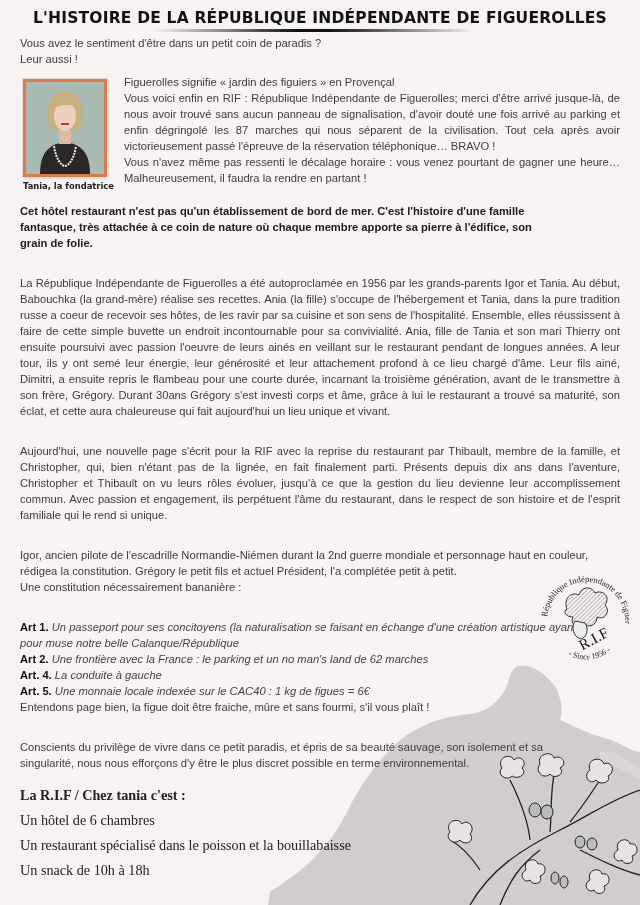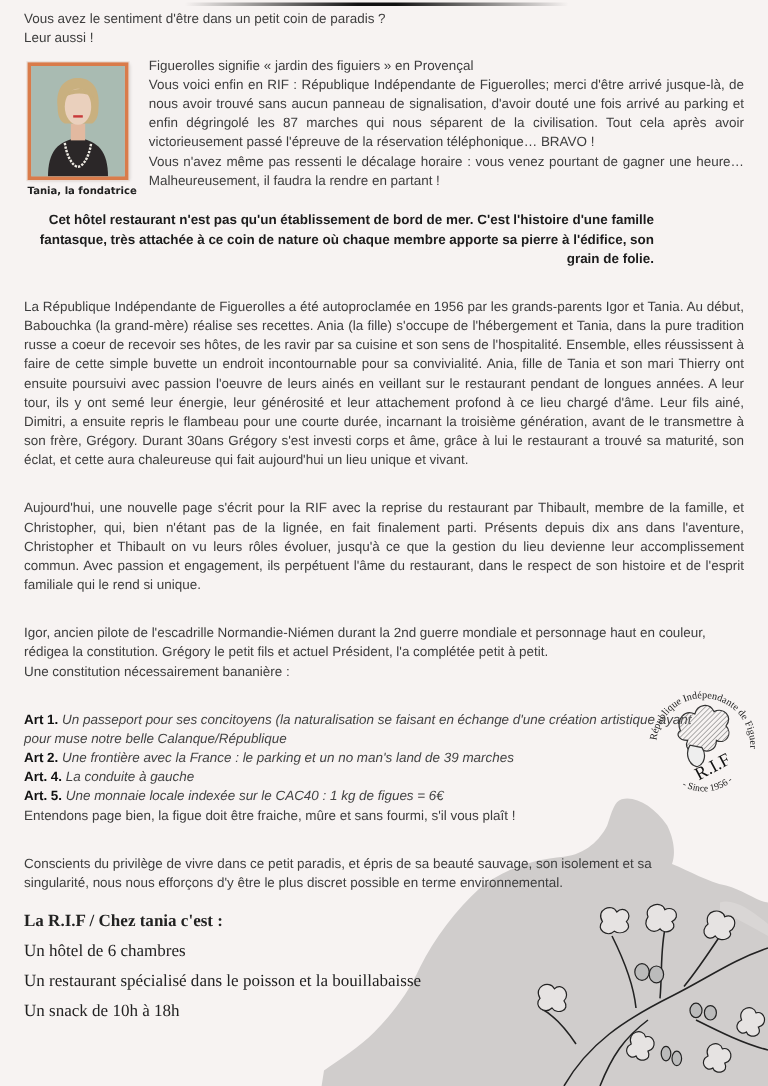--- a/index.html
+++ b/index.html
@@ -33,40 +33,40 @@
   }
   .portrait-inner { width: 100%; height: 100%; background: #b7c5bd; position: relative; overflow: hidden; }
   .caption {
     font-family: "DejaVu Sans", sans-serif; font-size: 8.4px; font-weight: bold;
     color: #222; margin-top: 4px; margin-left: 3px;
   }
   .intro-text { flex: 1; }
   .bold-par {
     margin-top: 12px; font-weight: bold; font-size: 11.2px; line-height: 16px; color: #1c1c1c;
     width: 525px;
-    text-align: right;
   }
   .block { margin-top: 24px; }
   .art-label { font-weight: bold; color: #111; }
   .art-text { font-style: italic; color: #444; }
   .serif { font-family: "Liberation Serif", serif; font-size: 14.2px; color: #222; }
   .serif-head { font-weight: bold; margin-top: 16px; }
   .serif-line { margin-top: 8px; }
   .seal { position: absolute; left: 535px; top: 565px; width: 100px; height: 100px; z-index: 2; }
   .fig-branch { position: absolute; left: 440px; top: 750px; width: 200px; height: 155px; z-index: 2; }
 </style>
 </head>
 <body>
 
 <svg class="bg-shape" viewBox="0 0 640 905">
   <path fill="#d0cdcc" d="M518 666 C530 663 545 672 556 688 C562 700 563 712 560 720 C575 726 590 735 605 738 C620 742 632 752 640 752 L640 905 L268 905 L270 892 C282 884 300 872 312 860 C326 846 340 828 350 806 C362 782 380 758 400 740 C420 724 445 716 470 714 C488 712 500 700 506 688 C510 676 512 668 518 666 Z"></path>
   <path fill="#d9d6d5" d="M600 752 C612 748 628 760 640 770 L640 780 C626 772 612 764 600 760 Z"></path>
 </svg>
 
 <div class="page">
+  <h1 class="title">L'HISTOIRE DE LA RÉPUBLIQUE INDÉPENDANTE DE FIGUEROLLES</h1>
   <div class="title-rule"></div>
 
   <div class="intro">
     <p class="txt">Vous avez le sentiment d'être dans un petit coin de paradis ?</p>
     <p class="txt">Leur aussi !</p>
   </div>
 
   <div class="row">
     <div class="portrait-col">
       <div class="portrait">
@@ -98,21 +98,21 @@
 
   <p class="txt justify block">Aujourd'hui, une nouvelle page s'écrit pour la RIF avec la reprise du restaurant par Thibault, membre de la famille, et Christopher, qui, bien n'étant pas de la lignée, en fait finalement parti. Présents depuis dix ans dans l'aventure, Christopher et Thibault on vu leurs rôles évoluer, jusqu'à ce que la gestion du lieu devienne leur accomplissement commun. Avec passion et engagement, ils perpétuent l'âme du restaurant, dans le respect de son histoire et de l'esprit familiale qui le rend si unique.</p>
 
   <div class="block">
     <p class="txt">Igor, ancien pilote de l'escadrille Normandie-Niémen durant la 2nd guerre mondiale et personnage haut en couleur, rédigea la constitution. Grégory le petit fils et actuel Président, l'a complétée petit à petit.</p>
     <p class="txt">Une constitution nécessairement bananière :</p>
   </div>
 
   <div class="block" style="width:580px;">
     <p class="txt"><span class="art-label">Art 1.</span> <span class="art-text">Un passeport pour ses concitoyens (la naturalisation se faisant en échange d'une création artistique ayant pour muse notre belle Calanque/République</span></p>
-    <p class="txt"><span class="art-label">Art 2.</span> <span class="art-text">Une frontière avec la France : le parking et un no man's land de 39 marches</span></p>
+    <p class="txt"><span class="art-label">Art 2.</span> <span class="art-text">Une frontière avec la France : le parking et un no man's land de 62 marches</span></p>
     <p class="txt"><span class="art-label">Art. 4.</span> <span class="art-text">La conduite à gauche</span></p>
     <p class="txt"><span class="art-label">Art. 5.</span> <span class="art-text">Une monnaie locale indexée sur le CAC40 : 1 kg de figues = 6€</span></p>
     <p class="txt">Entendons page bien, la figue doit être fraiche, mûre et sans fourmi, s'il vous plaît !</p>
   </div>
 
   <p class="txt block" style="width:540px;">Conscients du privilège de vivre dans ce petit paradis, et épris de sa beauté sauvage, son isolement et sa singularité, nous nous efforçons d'y être le plus discret possible en terme environnemental.</p>
 
   <div>
     <p class="serif serif-head">La R.I.F / Chez tania c'est :</p>
     <p class="serif serif-line">Un hôtel de 6 chambres</p>

